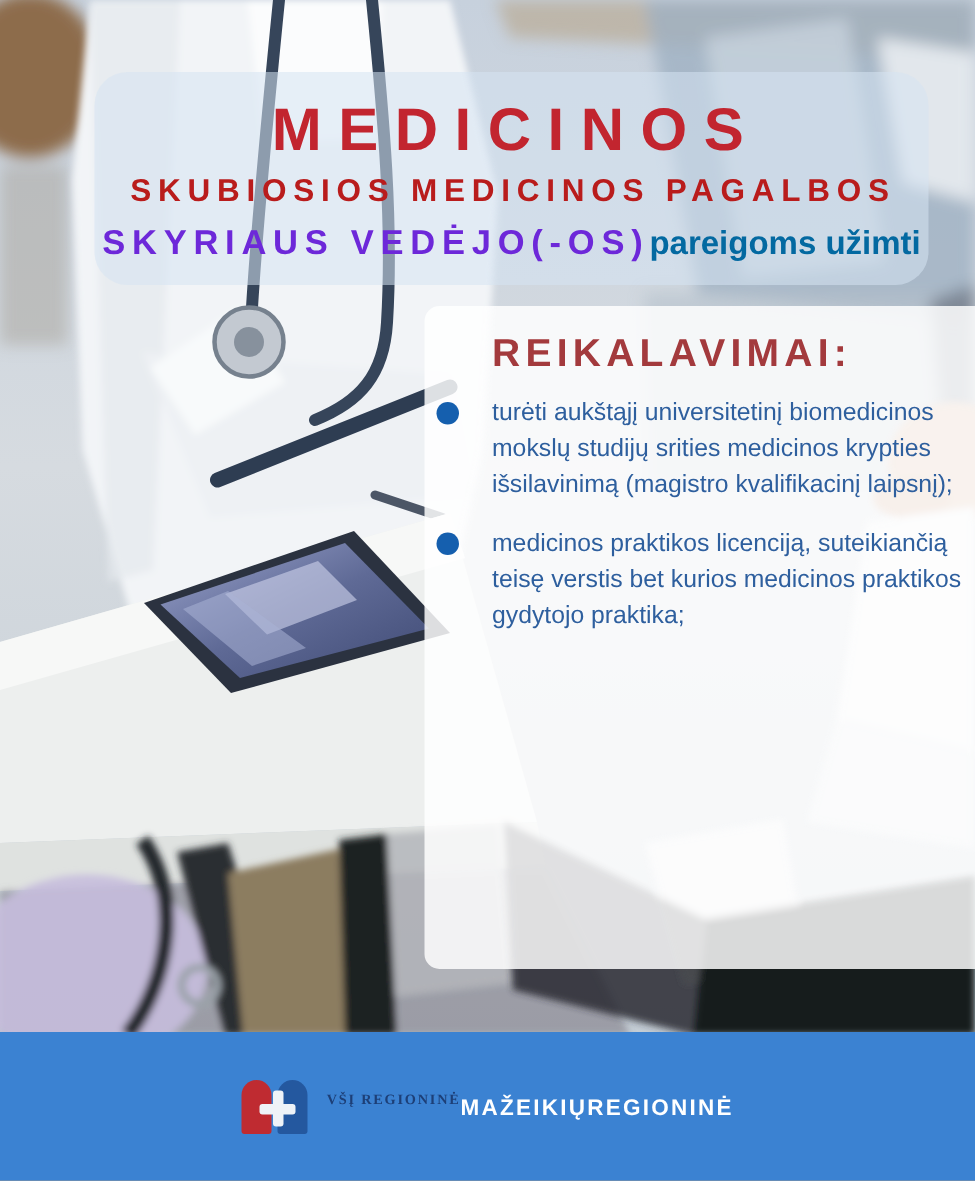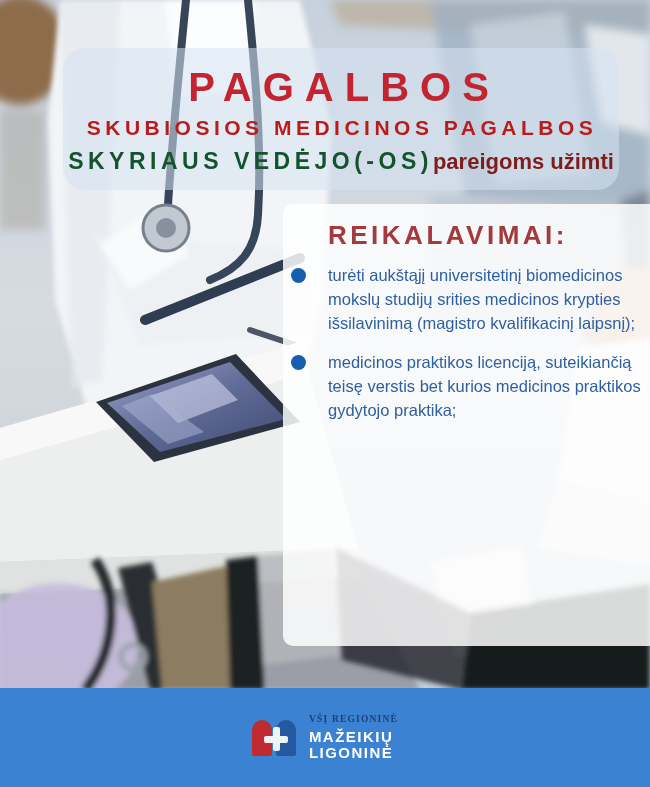--- a/index.html
+++ b/index.html
@@ -19,22 +19,22 @@
   }
   .title{
     color:#c2252f;font-size:40px;font-weight:800;letter-spacing:11px;
     line-height:1;margin:2px 0 10px 6px;
   }
   .sub1{
     color:#b91c1c;font-size:21px;font-weight:700;letter-spacing:4.5px;
     line-height:1;margin:0 0 12px 2px;white-space:nowrap;
   }
   .sub2{line-height:1;white-space:nowrap;}
-  .sub2 .caps{color:#14532d;font-size:23px;font-weight:700;letter-spacing:4.5px;}
-  .sub2 .rest{color:#7f1d1d;font-size:22px;font-weight:700;letter-spacing:0;}
+  .sub2 .caps{color:#6d28d9;font-size:23px;font-weight:700;letter-spacing:4.5px;}
+  .sub2 .rest{color:#0369a1;font-size:22px;font-weight:700;letter-spacing:0;}
   
   .card{
     position:absolute;left:283px;top:204px;width:392px;height:442px;
     background:rgba(255,255,255,0.84);border-radius:10px;
     box-sizing:border-box;padding:16px 14px 0 45px;
   }
   .card h2{
     color:#a33a3d;font-size:26px;font-weight:800;letter-spacing:3.5px;
     margin:0 0 12px 0;line-height:1.2;white-space:nowrap;
   }
@@ -59,21 +59,21 @@
   }
   .logo{display:flex;align-items:center;gap:9px;}
   .logo-mark{position:relative;width:48px;height:42px;flex:none;}
   .arch{position:absolute;top:3px;width:20px;height:36px;border-radius:10px 10px 2px 2px;}
   .arch.left{left:0;background:#bf2b31;}
   .arch.right{right:4px;background:#24589f;}
   .cross{position:absolute;left:12px;top:10px;width:24px;height:24px;}
   .cross::before,.cross::after{content:"";position:absolute;background:#eef3f8;border-radius:2px;}
   .cross::before{left:9px;top:0;width:7px;height:24px;}
   .cross::after{left:0;top:9px;width:24px;height:7px;}
-  .logo-text{display:flex;flex-direction:column;line-height:1;}
+  .logo-text{display:flex;flex-direction:row;line-height:1;}
   .org1{
     font-family:"Liberation Serif", serif;font-weight:700;color:#1d3f77;
     font-size:9.5px;letter-spacing:1.2px;margin-bottom:3px;
   }
   .org2,.org3{
     color:#ffffff;font-weight:800;font-size:15px;letter-spacing:1.5px;
     margin-top:1px;
   }
 </style>
 </head>
@@ -159,21 +159,21 @@
         <polygon points="578,348 650,338 650,502 558,480" fill="#eef0f2"></polygon>
         <polygon points="558,480 650,502 650,566 538,548" fill="#e2e5e9"></polygon>
         <polygon points="430,562 522,546 538,642 456,656" fill="#e9eaec"></polygon>
         <polygon points="470,612 650,584 650,690 462,690" fill="#191b1f"></polygon>
         <polygon points="336,548 470,612 462,690 342,660" fill="#2a2c31" opacity="0.85"></polygon>
       </g>
     </svg>
   </div>
 
   <div class="header-panel">
-    <div class="title">PAGALBOS</div>
+    <div class="title">MEDICINOS</div>
     <div class="sub1">SKUBIOSIOS MEDICINOS PAGALBOS</div>
     <div class="sub2">
       <span class="caps">SKYRIAUS VEDĖJO(-OS)</span><span class="rest">pareigoms užimti</span>
     </div>
   </div>
 
   <div class="card">
     <h2>REIKALAVIMAI:</h2>
 
     <div class="req-item">
@@ -192,18 +192,18 @@
   <div class="footer">
     <div class="logo">
       <div class="logo-mark">
         <span class="arch left"></span>
         <span class="arch right"></span>
         <span class="cross"></span>
       </div>
       <div class="logo-text">
         <span class="org1">VŠĮ REGIONINĖ</span>
         <span class="org2">MAŽEIKIŲ</span>
-        <span class="org3">LIGONINĖ</span>
+        <span class="org3">REGIONINĖ</span>
       </div>
     </div>
   </div>
 
 </div>
 
 </body></html>

